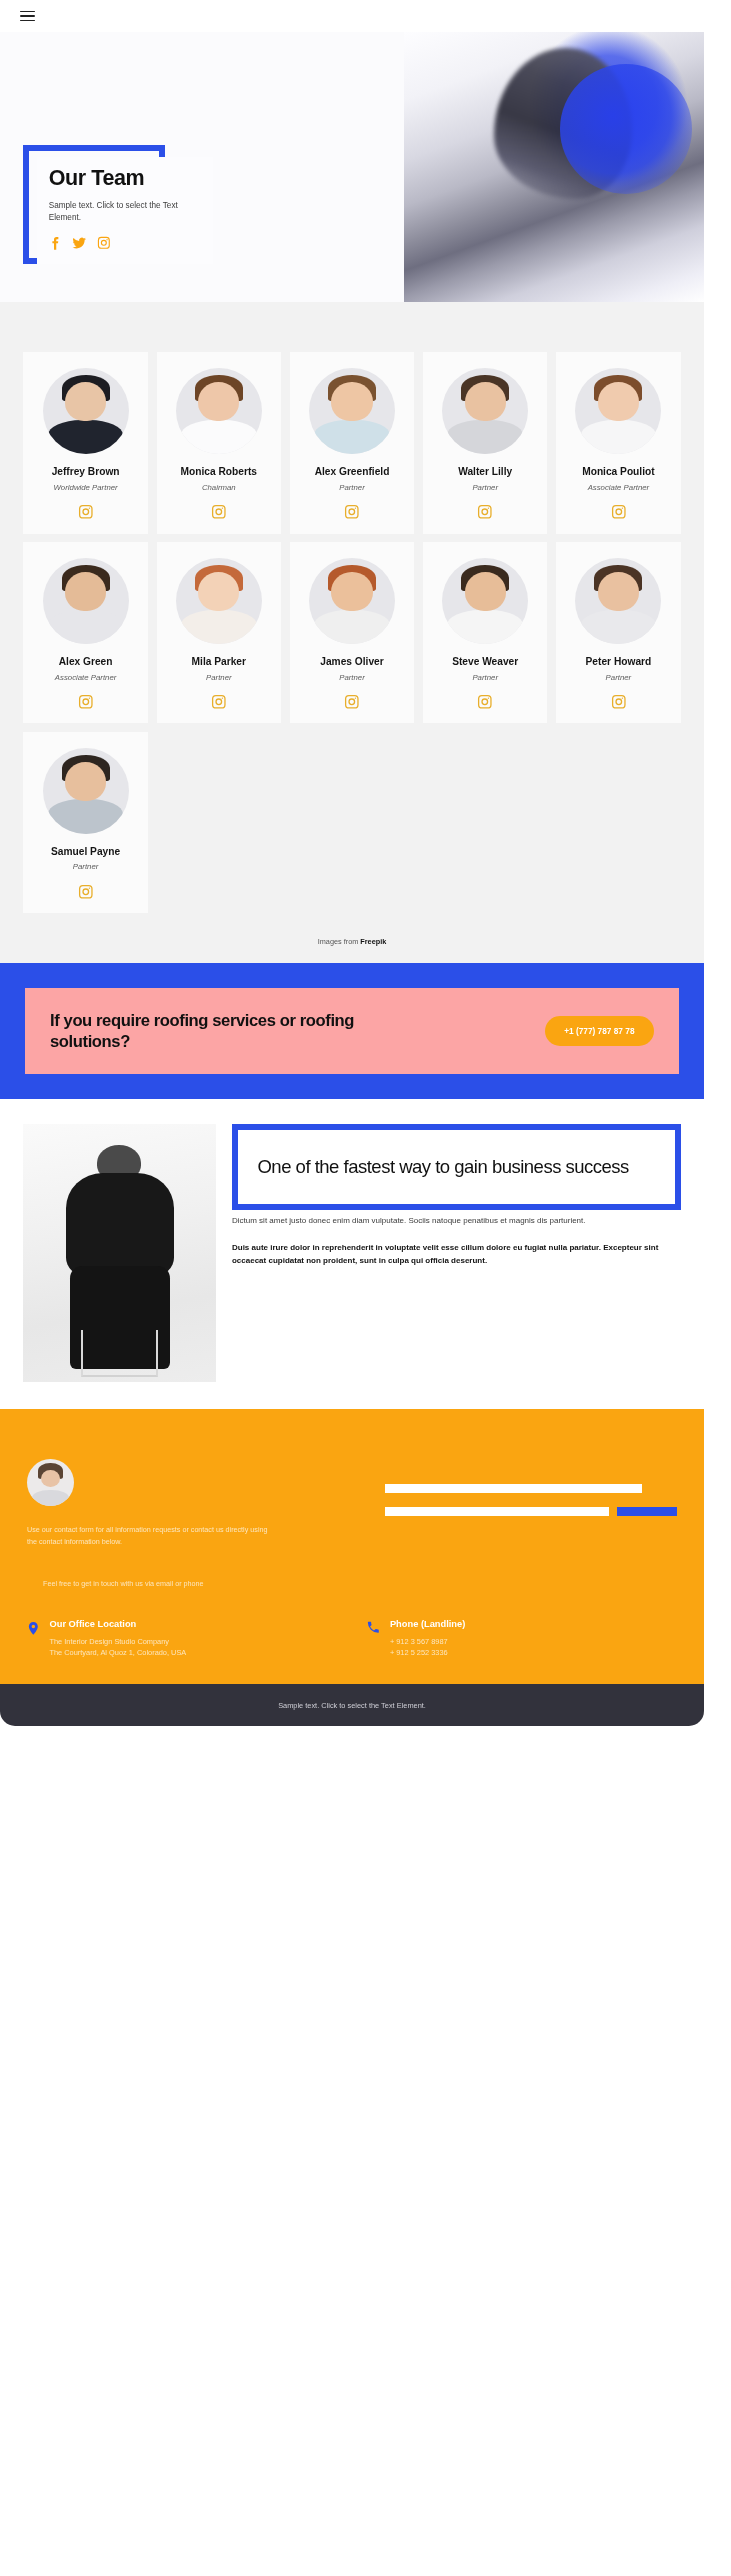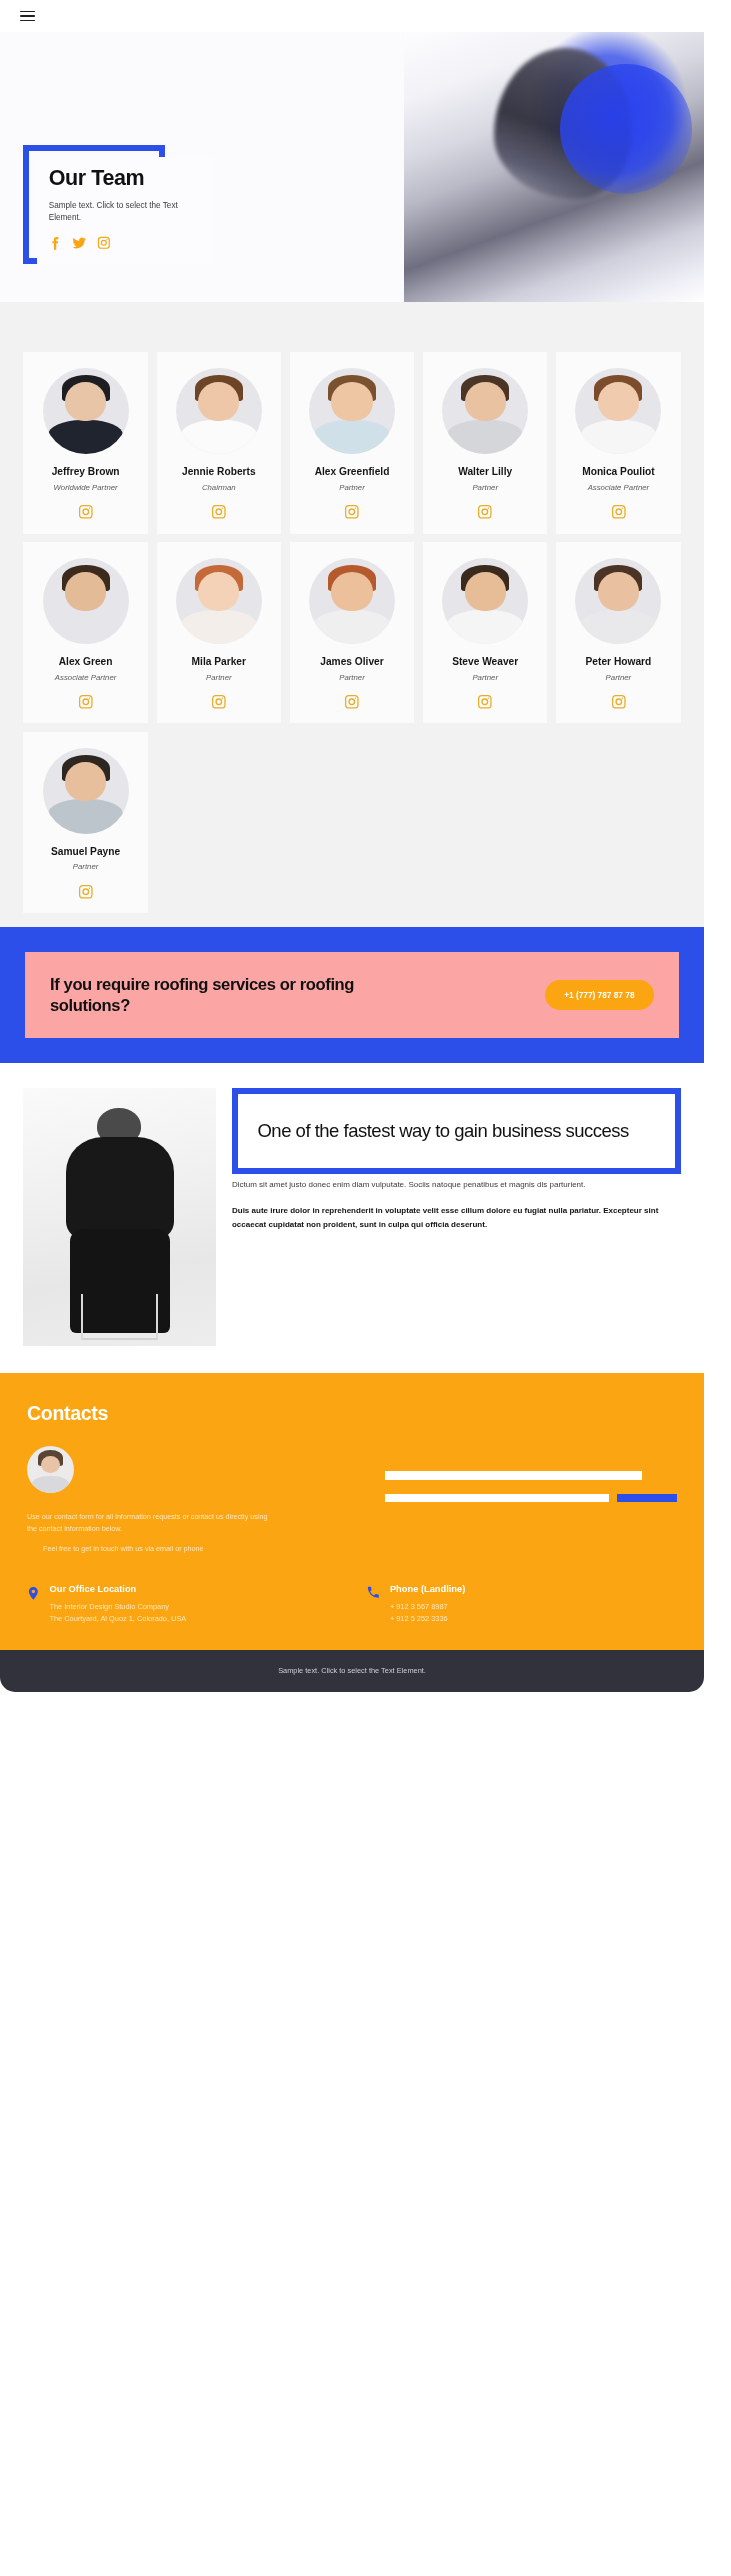--- a/index.html
+++ b/index.html
@@ -108,21 +108,21 @@
   .contacts-body { margin-top:21.5px; display:flex; gap:19.5px; }
   .contacts-left { width:52%; }
   .c-avatar {
     width:47px; height:47px; border-radius:50%; overflow:hidden; position:relative;
     background:#eceaea;
   }
   .c-avatar .hair { position:absolute; left:24%; top:8%; width:52%; height:34%; background:#5a4434; border-radius:50% 50% 14% 14%; }
   .c-avatar .skin { position:absolute; left:30%; top:22%; width:40%; height:36%; background:#e8c3a6; border-radius:50%; }
   .c-avatar .body { position:absolute; left:10%; bottom:0; width:80%; height:36%; background:#d9d9dd; border-radius:46% 46% 0 0; }
   .c-p { margin-top:17.6px; font-size:7.2px; line-height:1.7; color:#fde6bd; max-width:244px; }
-  .c-p.second { margin-top:8px;padding-left:16px; }
+  .c-p.second { margin-top:29px;padding-left:16px; }
 
   .contacts-right { flex:1; padding-top:25px; }
   .c-field { height:8.8px; background:#fff; width:88%; }
   .c-row2 { margin-top:13.7px; display:flex; gap:7.8px; align-items:center; }
   .c-field2 { height:8.8px; background:#fff; flex:1; }
   .c-submit { height:8.8px; width:60px; background:#2B4FE8; }
 
   .contact-cols { margin-top:29px; display:flex; gap:27px; }
   .ccol { flex:1; display:flex; gap:9.8px; align-items:flex-start; }
   .ccol .ico { flex:0 0 auto; margin-top:1px; }
@@ -190,21 +190,21 @@
               <circle cx="17.6" cy="6.4" r="1.1" fill="#E8AE2B" stroke="none"></circle>
             </svg>
           </div>
         </div>
         <div class="member">
           <div class="avatar">
             <div class="body" style="background:#fbfbfc"></div>
             <div class="hair" style="background:#6d4526"></div>
             <div class="skin" style="background:#eec7a9"></div>
           </div>
-          <div class="m-name">Jennie Roberts</div>
+          <div class="m-name">Monica Roberts</div>
           <div class="m-role">Chairman</div>
           <div class="m-ig">
             <svg width="15.6" height="15.6" viewBox="0 0 24 24" fill="none" stroke="#E8AE2B" stroke-width="2">
               <rect x="2.5" y="2.5" width="19" height="19" rx="5"></rect>
               <circle cx="12" cy="12" r="4.3"></circle>
               <circle cx="17.6" cy="6.4" r="1.1" fill="#E8AE2B" stroke="none"></circle>
             </svg>
           </div>
         </div>
         <div class="member">
@@ -346,20 +346,23 @@
           <div class="m-ig">
             <svg width="15.6" height="15.6" viewBox="0 0 24 24" fill="none" stroke="#E8AE2B" stroke-width="2">
               <rect x="2.5" y="2.5" width="19" height="19" rx="5"></rect>
               <circle cx="12" cy="12" r="4.3"></circle>
               <circle cx="17.6" cy="6.4" r="1.1" fill="#E8AE2B" stroke="none"></circle>
             </svg>
           </div>
         </div>
       </div>
   </section>
+  <div class="credits">
+    <span>Images from </span><b>Freepik</b>
+  </div>
 
   <section class="cta">
     <div class="cta-inner">
       <div class="cta-text">If you require roofing services or roofing solutions?</div>
       <button class="cta-btn">+1 (777) 787 87 78</button>
     </div>
   </section>
 
   <section class="success">
     <div class="success-wrap">
@@ -373,21 +376,20 @@
         <div class="success-frame">
           <h3 class="success-h">One of the fastest way to gain business success</h3>
         </div>
         <p class="success-p1">Dictum sit amet justo donec enim diam vulputate. Sociis natoque penatibus et magnis dis parturient.</p>
         <p class="success-p2">Duis aute irure dolor in reprehenderit in voluptate velit esse cillum dolore eu fugiat nulla pariatur. Excepteur sint occaecat cupidatat non proident, sunt in culpa qui officia deserunt.</p>
       </div>
     </div>
   </section>
 
   <section class="contacts">
-    <h2 class="contacts-title">Contacts</h2>
     <div class="contacts-body">
       <div class="contacts-left">
         <div class="c-avatar">
           <div class="body"></div>
             <div class="hair"></div>
             <div class="skin"></div>
         </div>
         <p class="c-p">Use our contact form for all information requests or contact us directly using the contact information below.</p>
         <p class="c-p second">Feel free to get in touch with us via email or phone</p>
       </div>

